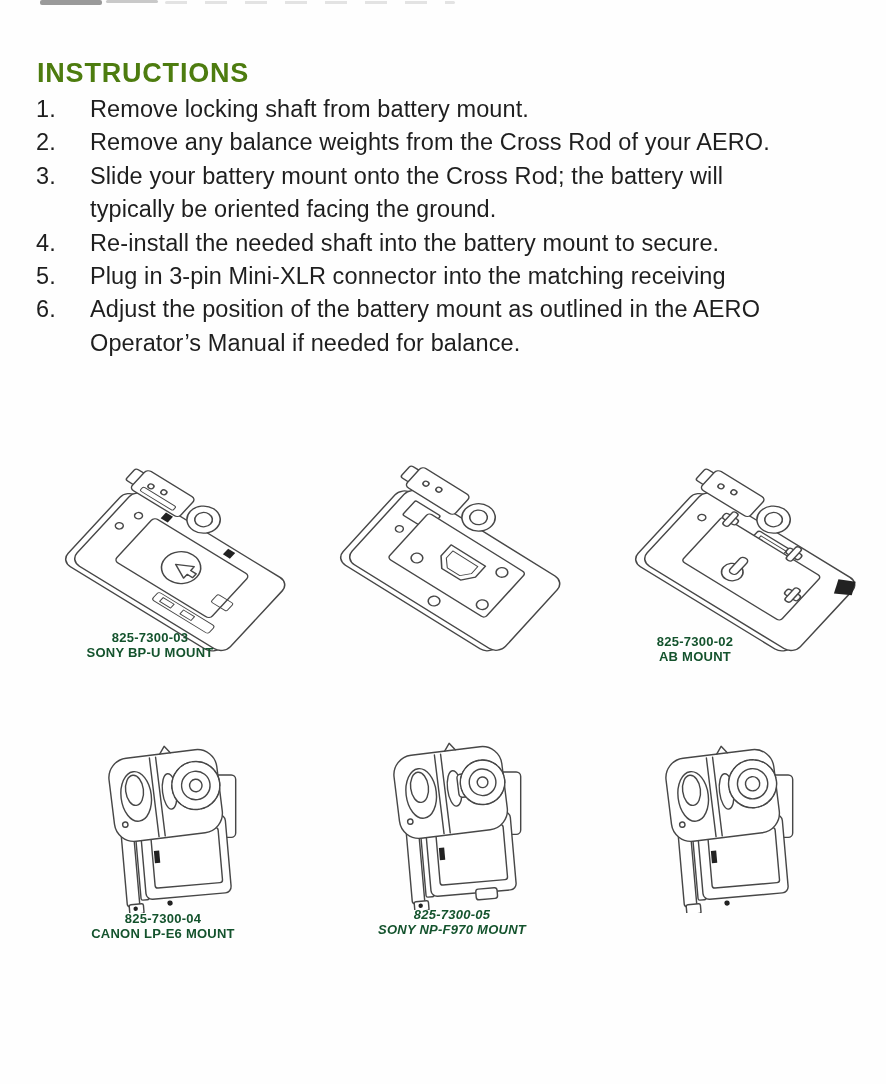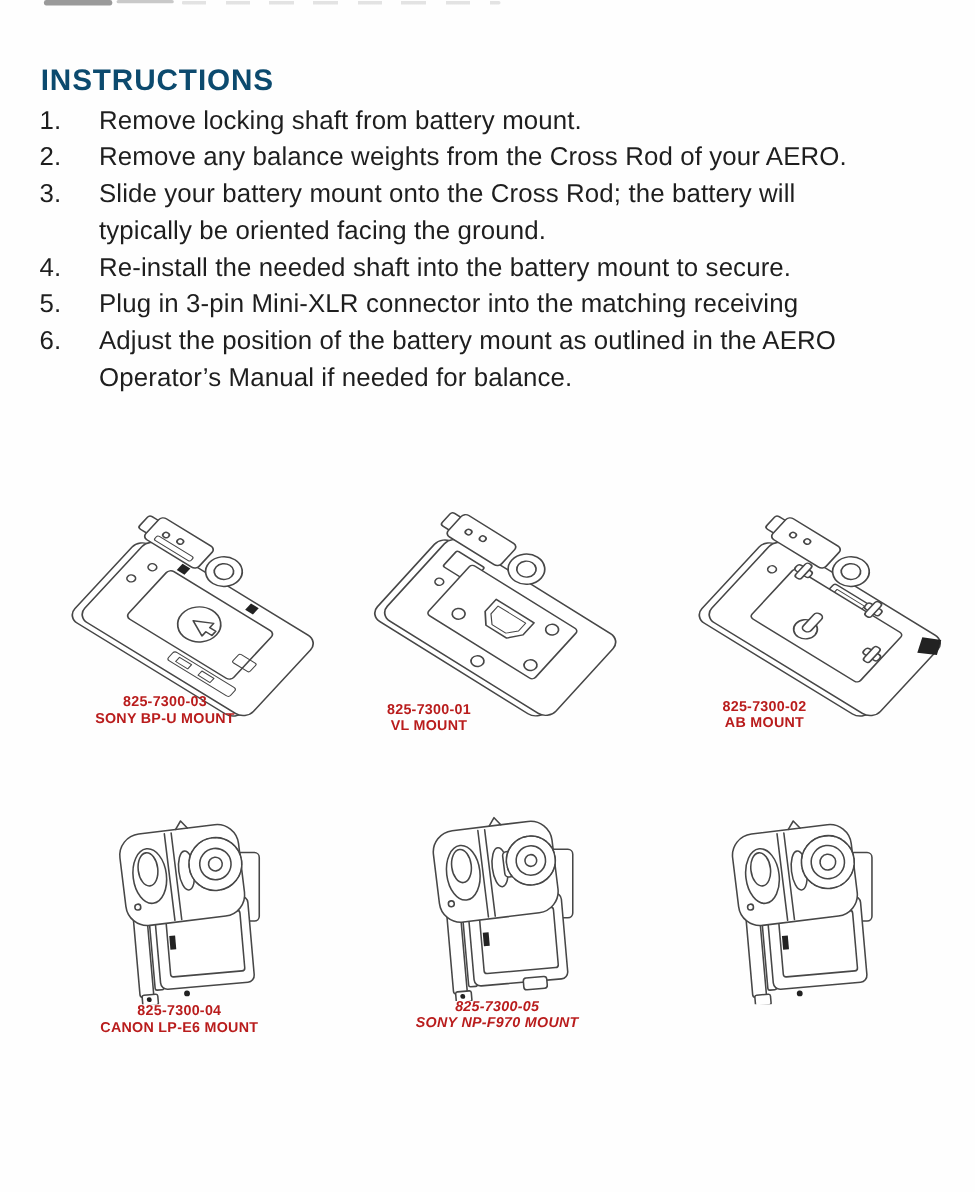--- a/index.html
+++ b/index.html
@@ -13,39 +13,39 @@
   
   .artifact{position:absolute;border-radius:2px;}
   .art-bar1{left:40px;top:0;width:62px;height:5px;background:#9a9a9a;}
   .art-bar2{left:106px;top:0;width:52px;height:3px;background:#c9c9c9;}
   .art-wisp{left:165px;top:1px;width:290px;height:3px;
     background:repeating-linear-gradient(90deg,#e3e3e3 0 22px,transparent 22px 40px);
     border-radius:2px;}
   
   .heading{
     position:absolute;left:37px;top:40px;
-    font-size:27px;font-weight:bold;letter-spacing:0.8px;color:#0c4a6e;
+    font-size:27px;font-weight:bold;letter-spacing:0.8px;color:#4d7c0f;
   }
   
   .steps{
     position:absolute;left:36px;top:93px;width:812px;
     margin:0;padding:0;list-style:none;
     font-size:23.5px;line-height:33.4px;letter-spacing:0.1px;color:#1e1e1e;
   }
   .step{display:flex;}
   .step .num{flex:0 0 54px;}
   .step .txt{flex:1;}
   .step .ln{display:block;}
   
   .fig{position:absolute;margin:0;}
   .fig svg{position:absolute;display:block;}
   .cap{
     position:absolute;text-align:center;
     font-size:13px;font-weight:bold;line-height:15px;letter-spacing:0.25px;
-    color:#b91c1c;
+    color:#14532d;
   }
   .cap .cap-ln{display:block;white-space:nowrap;}
   
   .lineart{stroke:#474747;stroke-width:1.6;fill:none;stroke-linejoin:round;stroke-linecap:round;}
   .lineart .w{fill:#ffffff;}
   .lineart .d{fill:#222222;stroke:none;}
   .lineart .thin{stroke-width:1.1;}
 </style>
 </head>
 <body>
@@ -145,24 +145,20 @@
         <rect class="w" x="56" y="62" width="124" height="70" rx="4"></rect>
         <path class="w" d="M98,80 h44 v17 l-10,12 h-24 l-10,-12 z"></path>
         <path class="thin" d="M104,85 h32 v11 l-8,9 h-16 l-8,-9 z"></path>
         <circle cx="80" cy="114" r="6"></circle>
         <circle cx="160" cy="76" r="6"></circle>
         <circle cx="168" cy="120" r="6"></circle>
         <circle cx="126" cy="146" r="6"></circle>
         <circle cx="44" cy="96" r="4"></circle>
       </g>
     </svg>
-    <figcaption class="cap" style="left:0;top:172px;width:130px;">
-      <span class="cap-ln">825-7300-01</span>
-      <span class="cap-ln">VL MOUNT</span>
-    </figcaption>
   </figure>
 
   <figure class="fig" style="left:615px;top:468px;width:255px;height:210px;">
     <svg style="left:15px;top:0;" width="240" height="195" viewBox="0 -30 245 245" preserveAspectRatio="none" class="lineart">
       <g transform="rotate(37 125 105)">
         <rect class="w" x="15" y="53" width="196" height="112" rx="12"></rect>
         <rect class="w" x="22" y="47" width="196" height="112" rx="12"></rect>
         <rect class="w" x="6" y="26" width="12" height="18" rx="3"></rect>
         <rect class="w" x="16" y="20" width="62" height="30" rx="5"></rect>
         <circle cx="32" cy="35" r="3"></circle>

